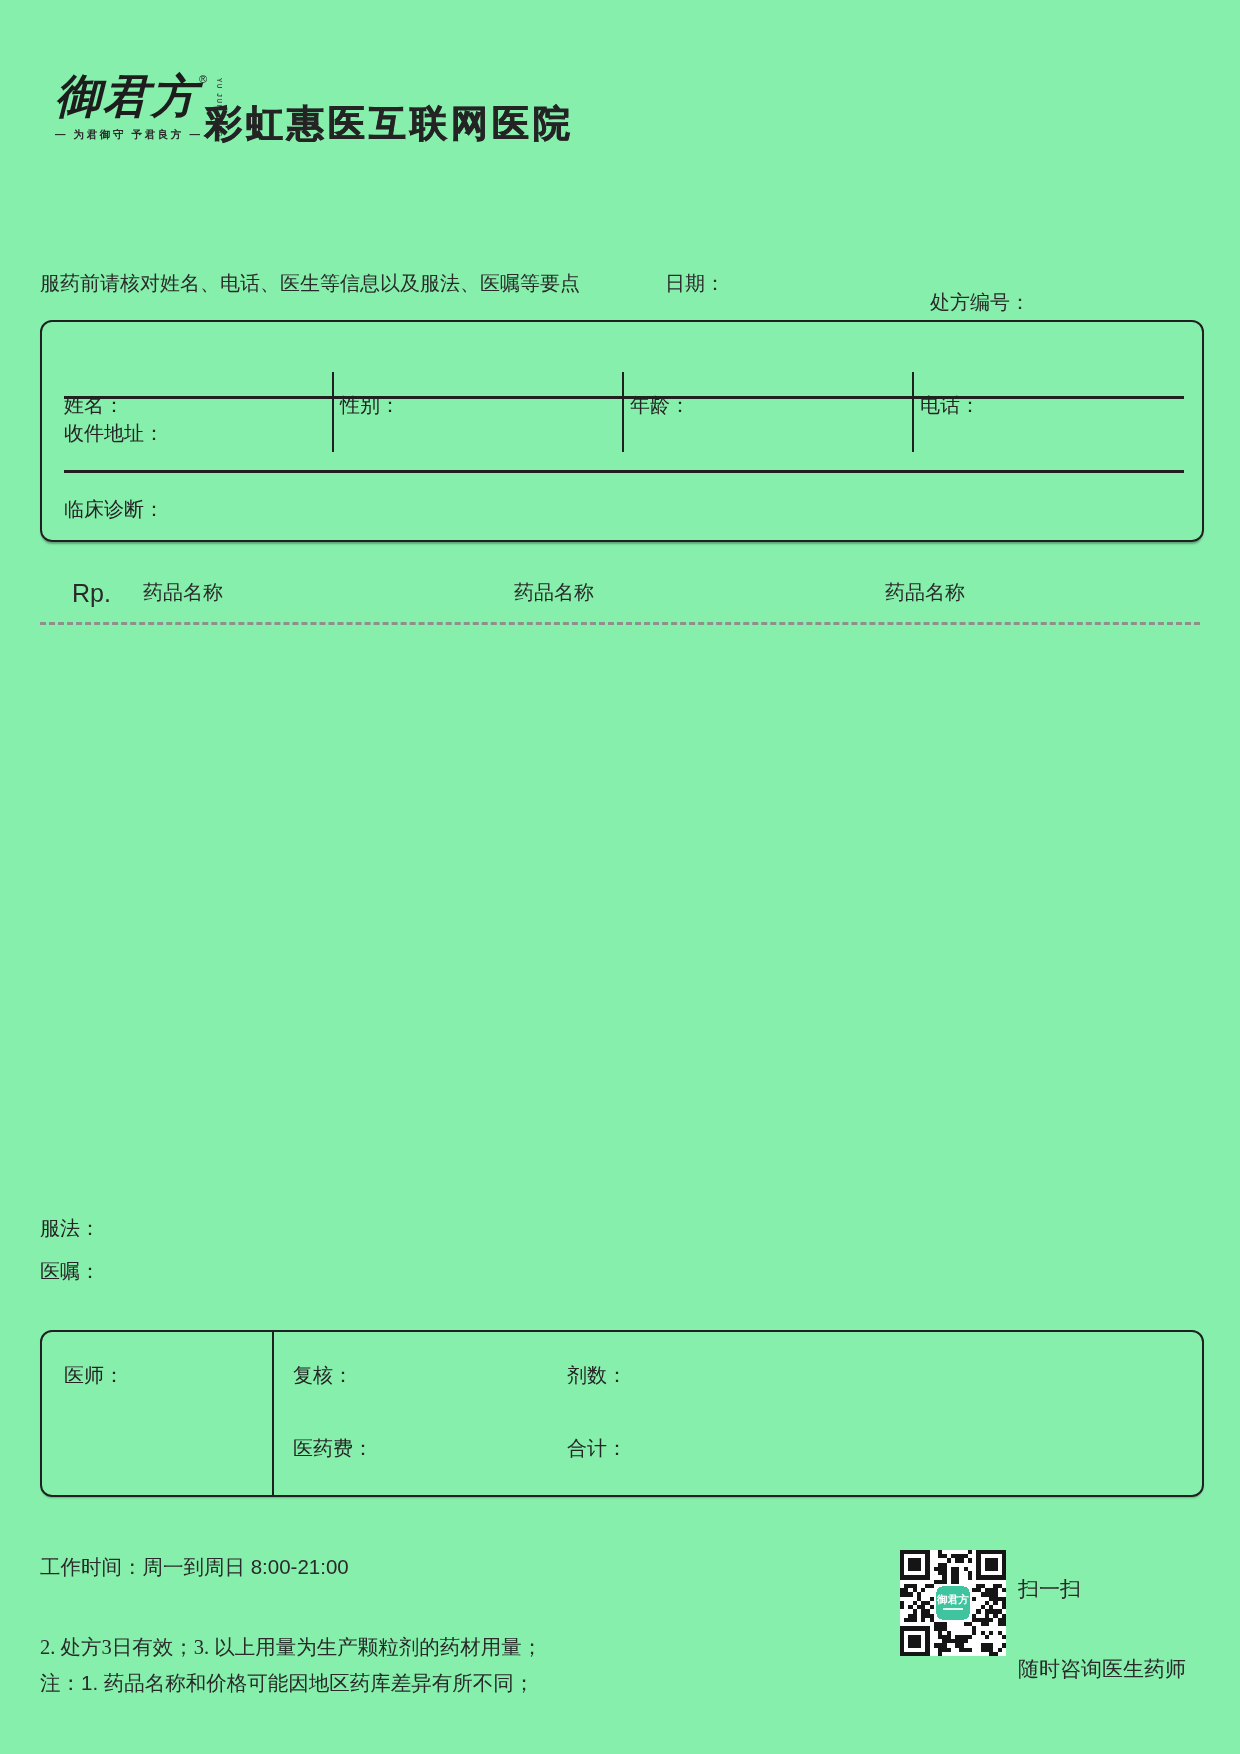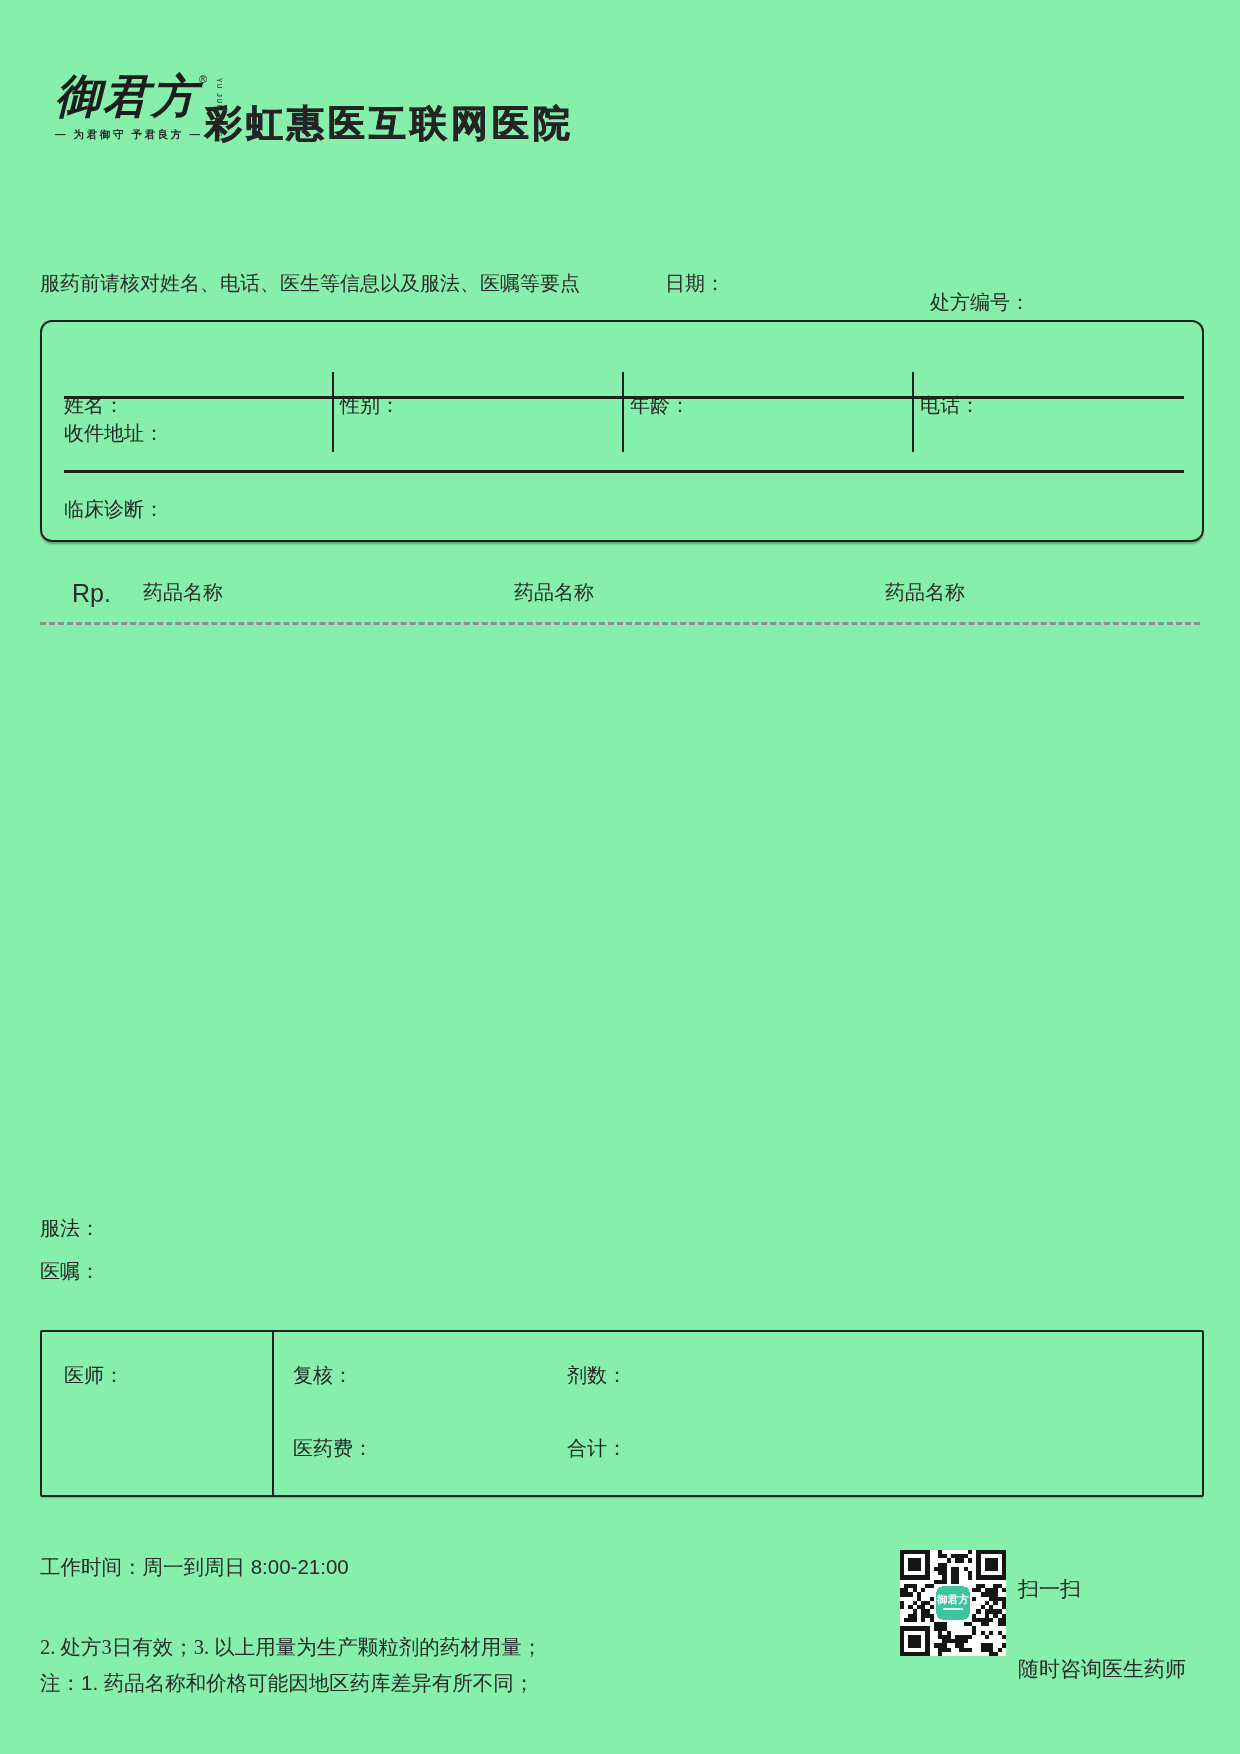--- a/index.html
+++ b/index.html
@@ -53,21 +53,21 @@
   .drug-h1{left:143px;}
   .drug-h2{left:514px;}
   .drug-h3{left:885px;}
   .dashed-separator{position:absolute;left:40px;top:622px;width:1160px;height:0;border-top:3px dashed #8f8f8f;}
   
   .usage-label{position:absolute;left:40px;top:1215px;font-size:20px;}
   .advice-label{position:absolute;left:40px;top:1258px;font-size:20px;}
   
   .doctor-box{
     position:absolute;left:40px;top:1330px;width:1160px;height:163px;
-    border:2.5px solid #202020;border-radius:2px;
+    border:2.5px solid #202020;border-radius:12px;
     box-shadow:0 2px 2px -1px rgba(0,0,0,0.25);
     text-align:center;
   }
   .d-divider{position:absolute;left:230px;top:0;bottom:0;width:2px;background:#202020;}
   .d-item{position:absolute;font-size:20px;color:#242424;white-space:nowrap;}
   .d-doctor{left:22px;top:30px;}
   .d-review{left:251px;top:30px;}
   .d-dose{left:525px;top:30px;}
   .d-fee{left:251px;top:103px;}
   .d-total{left:525px;top:103px;}

